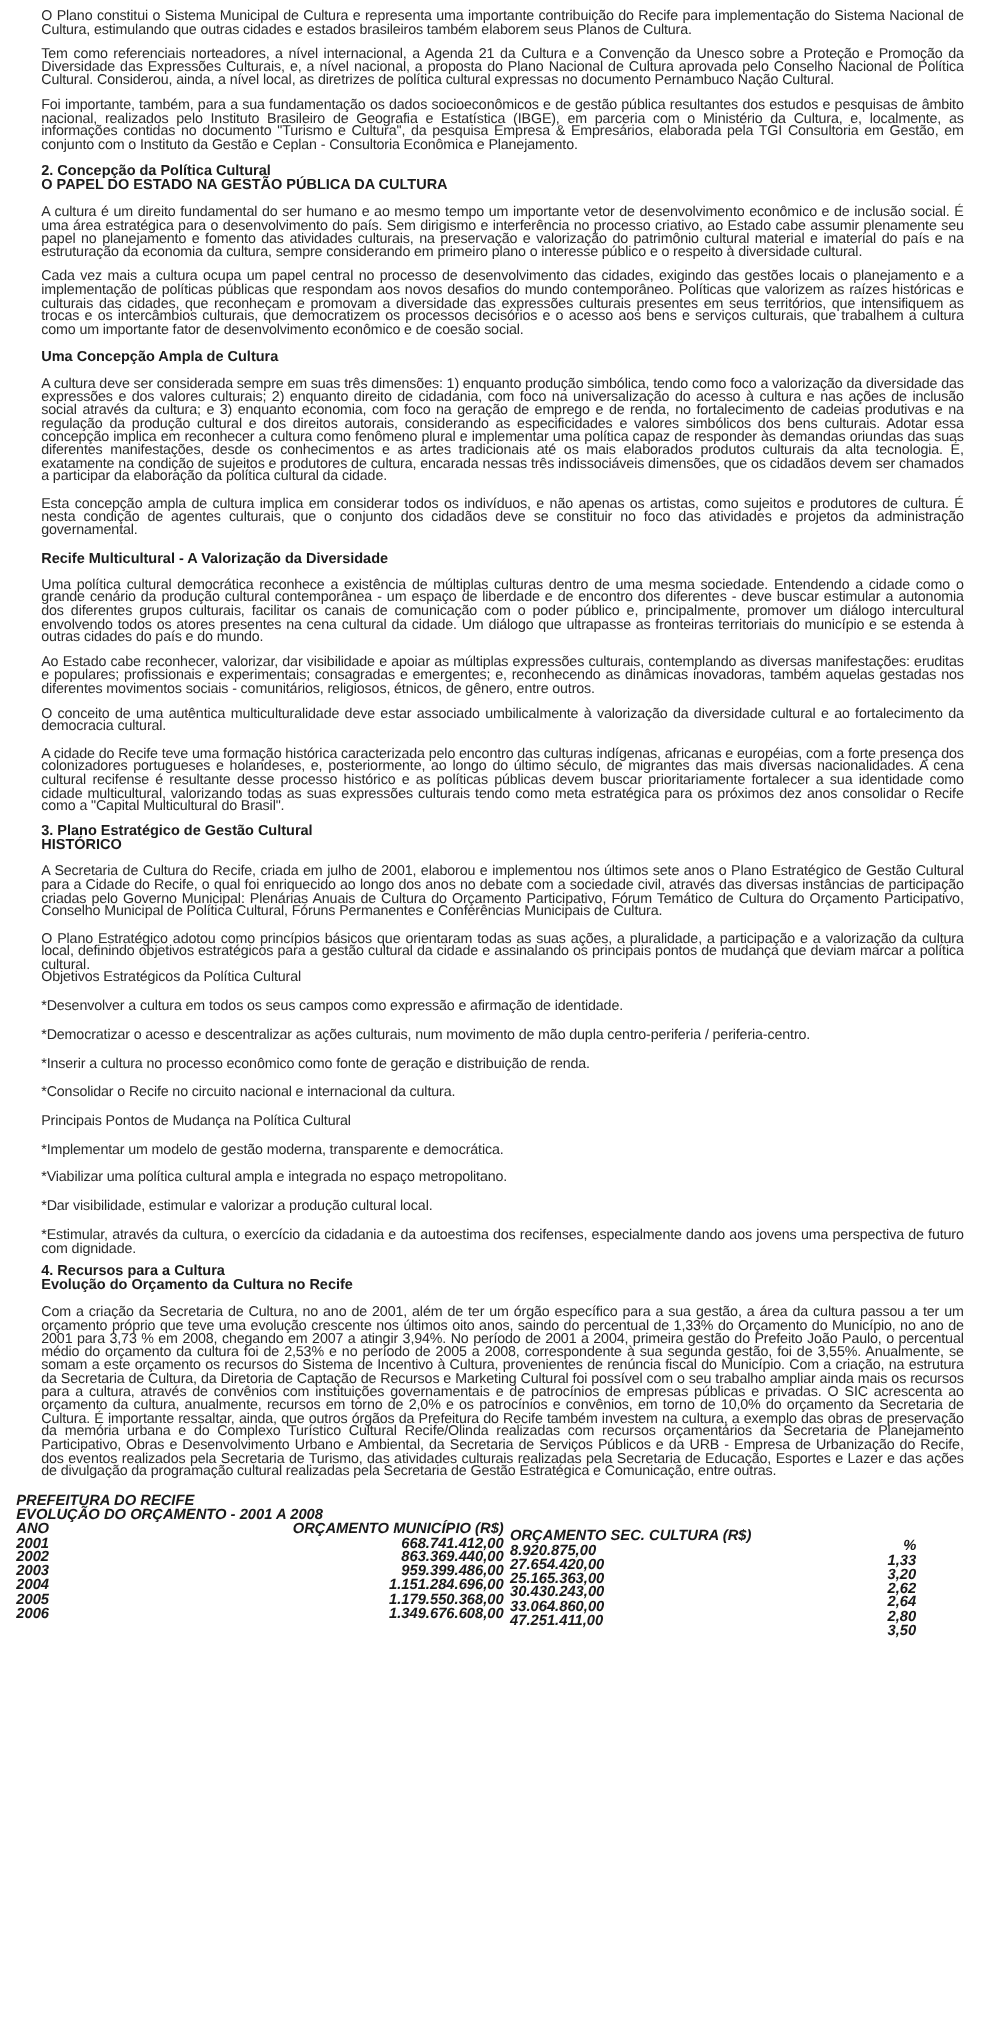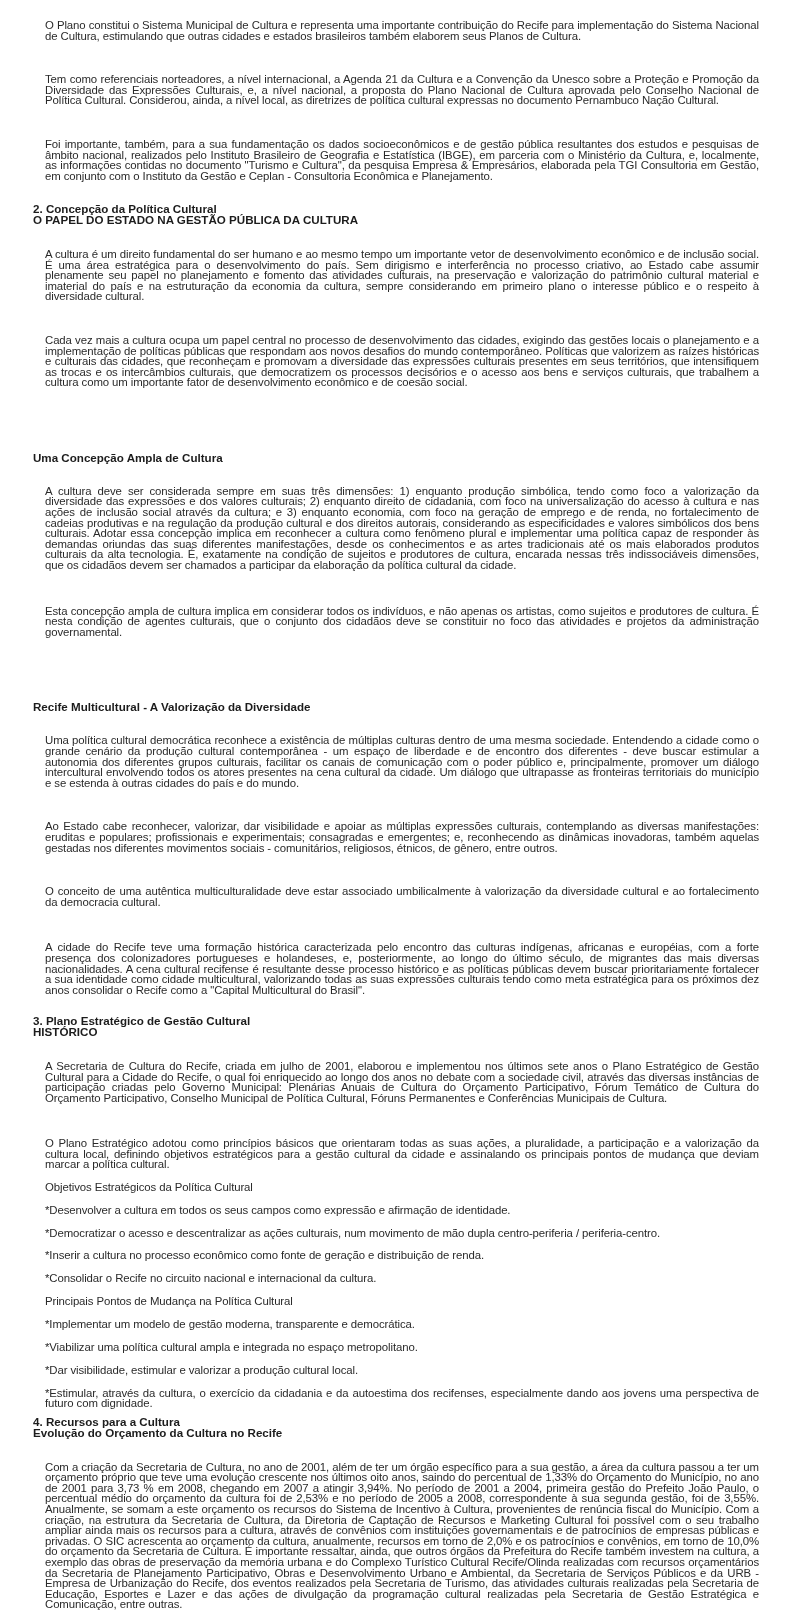--- a/index.html
+++ b/index.html
@@ -9,41 +9,40 @@
     overflow: hidden;
     font-family: "Liberation Sans", "DejaVu Sans", sans-serif;
     color: #2a2a2a;
   }
   .page {
     position: relative;
     padding: 8px 22px 0 33px;
     width: 738px;
   }
   p {
-    margin: 12px;
+    margin: 0;
     font-size: 11.4px;
     line-height: 10.6px;
     text-align: justify;
     text-align-last: left;
     letter-spacing: -0.1px;
   }
   .gap-sm { height: 9px; }
   .gap-md { height: 11px; }
   .h-sec {
     font-weight: bold;
     font-size: 11.6px;
     line-height: 10.8px;
     color: #1c1c1c;
   }
   .h-sub {
     font-weight: bold;
     font-size: 11.6px;
     line-height: 11px;
     color: #1c1c1c;
-    margin-top: 41px;
   }
   .bullet { margin-bottom: 12.3px; }
   .bullet-last { margin-bottom: 8px; }
   .budget {
     margin-top: 12px;
     font-weight: bold;
     font-size: 11.8px;
     line-height: 11.3px;
     color: #1a1a1a;
     position: relative;

